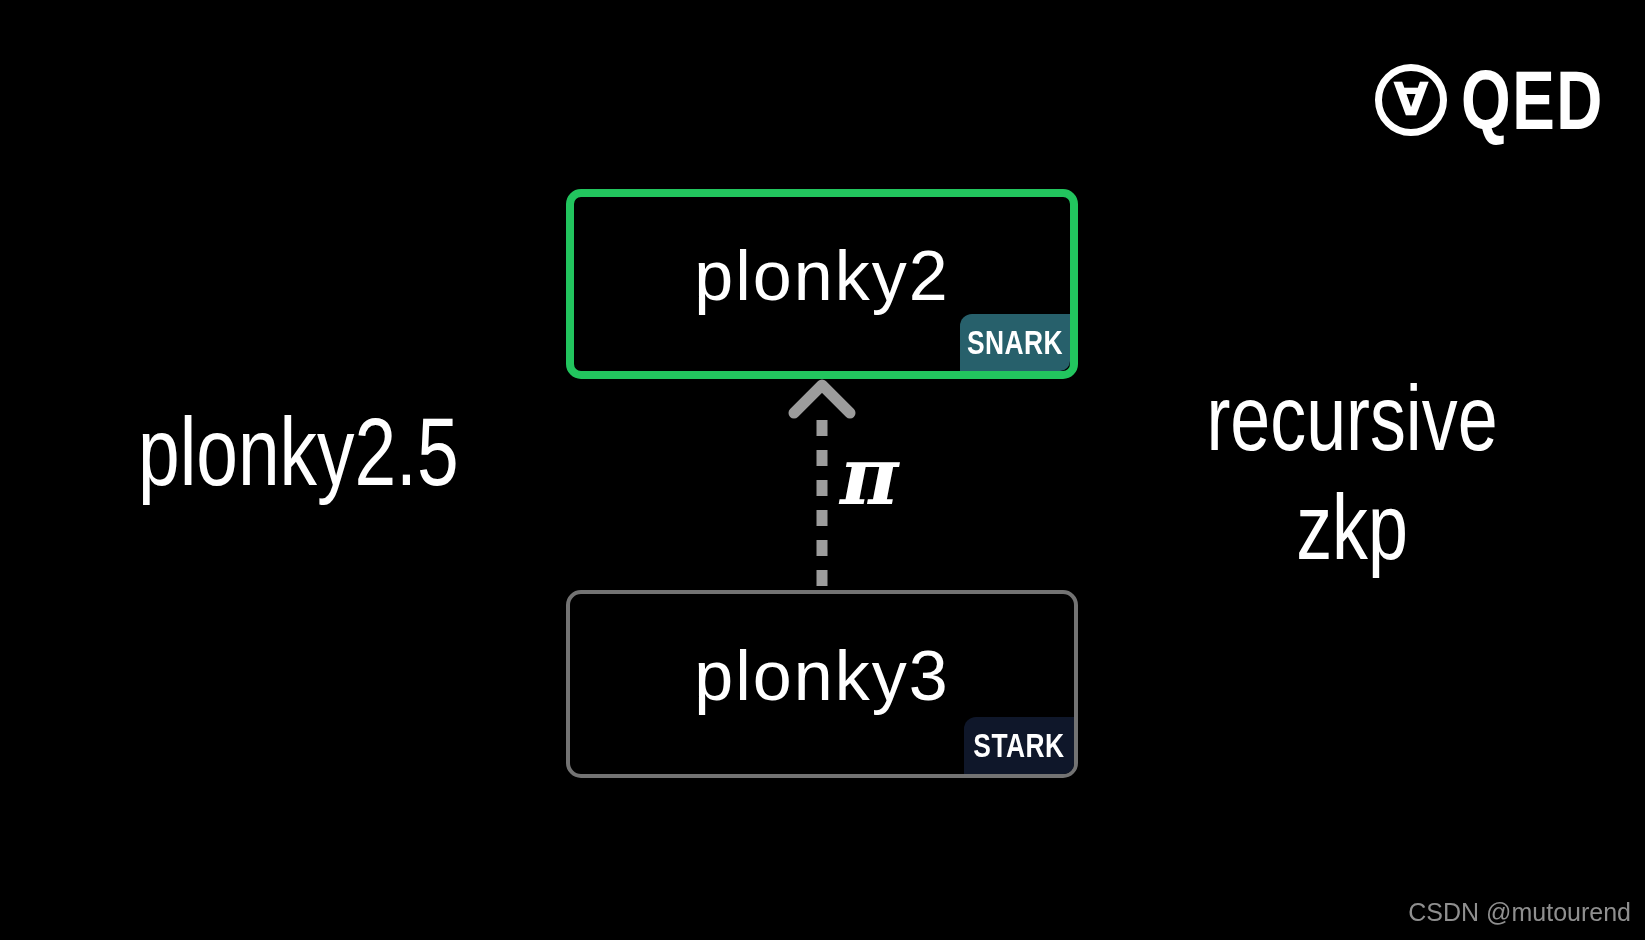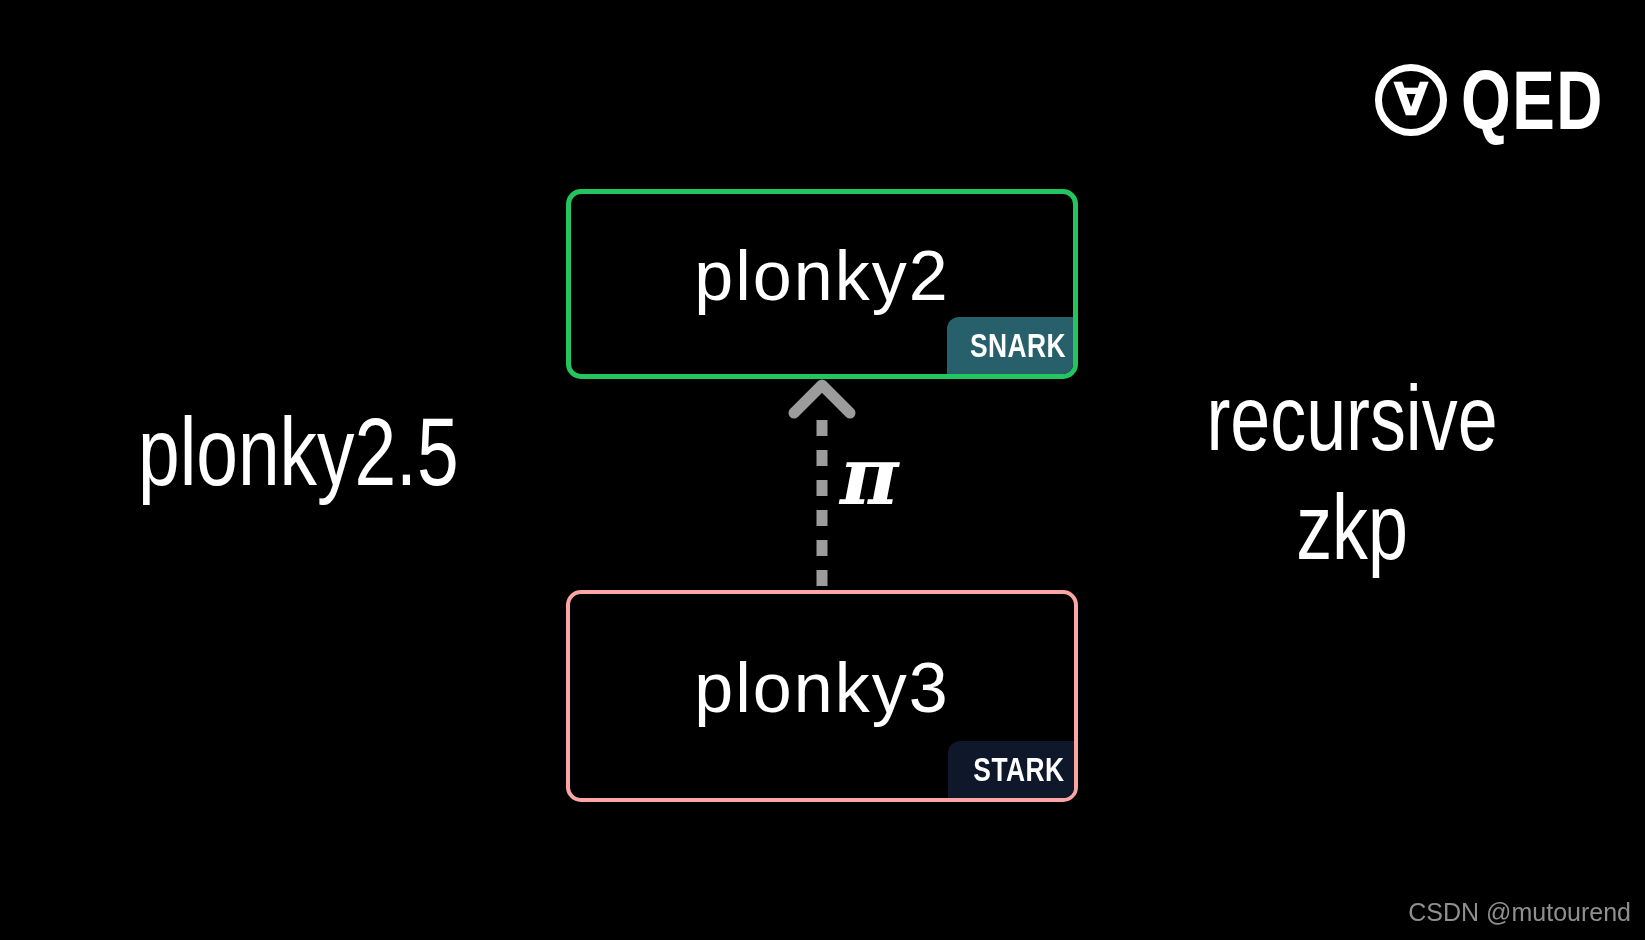--- a/index.html
+++ b/index.html
@@ -60,22 +60,22 @@
     left: 566px;
     width: 512px;
     height: 190px;
     box-sizing: border-box;
     border-radius: 15px;
     background: #000;
     display: flex;
     align-items: center;
     justify-content: center;
   }
-  .node-top    { top: 189px; border: 5px solid #22c55e; }
-  .node-bottom { top: 590px; height: 212px; border: 4px solid #fca5a5; }
+  .node-top    { top: 189px; border: 8px solid #22c55e; }
+  .node-bottom { top: 590px; height: 188px; border: 4px solid #737373; }
 
   .node-label {
     font-family: "Liberation Sans", sans-serif;
     font-weight: 400;
     font-size: 70px;
     letter-spacing: 2px;
     color: #ffffff;
     transform: translateY(-8px);
     white-space: nowrap;
   }
@@ -83,21 +83,20 @@
   .badge {
     position: absolute;
     right: 0;
     bottom: 0;
     width: 110px;
     height: 57px;
     border-radius: 12px 0 10px 0;
     display: flex;
     align-items: center;
     justify-content: center;
-    padding-left: 16px;
   }
   .badge-snark { background: #27606B; }
   .badge-stark { background: #0f172a; }
   .badge-text {
     font-weight: bold;
     font-size: 33px;
     letter-spacing: 0.5px;
     color: #ffffff;
     transform: scaleX(0.8);
     transform-origin: center;

